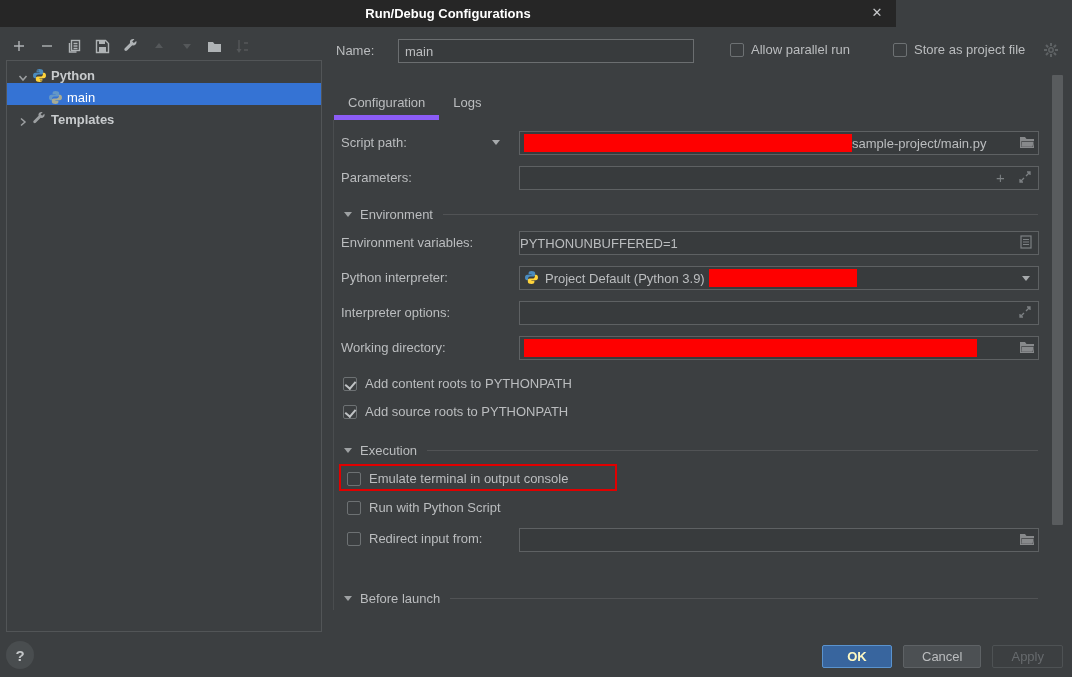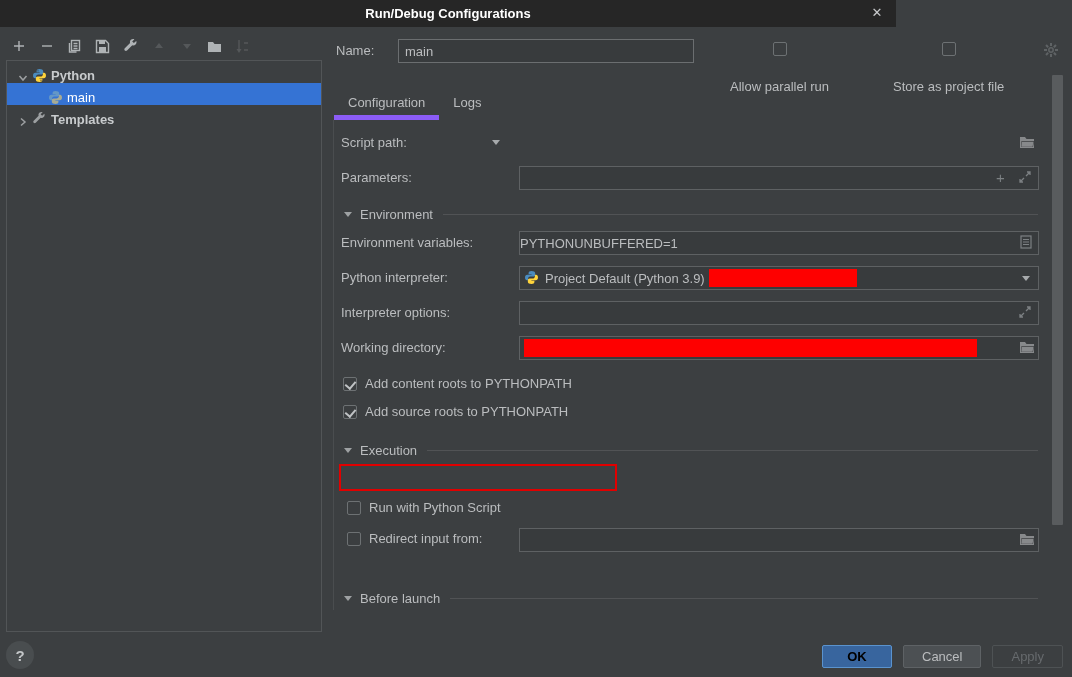--- a/index.html
+++ b/index.html
@@ -47,21 +47,21 @@
   .indent1 { padding-left:0; }
   .indent2 { padding-left:40px; }
   
   .name-row { position:absolute; left:336px; top:39px; width:712px; height:24px; }
   .name-label { position:absolute; left:0; top:4px; color:#bbbdbf; }
   .name-input {
     position:absolute; left:62px; top:0; width:296px; height:24px;
     background:#383b3d; border:1px solid #6b6e70; color:#bbbdbf;
     font-family:"Liberation Sans", sans-serif; font-size:13px; padding:0 6px; outline:none;
   }
-  .hdr-check { position:absolute; top:3px; display:flex; align-items:center; gap:23px; color:#bbbdbf;flex-direction:column; }
+  .hdr-check { position:absolute; top:3px; display:flex; align-items:center; gap:7px; color:#bbbdbf; }
   .hdr-check.allow { left:394px; }
   .hdr-check.store { left:557px; }
   .gearbtn { position:absolute; left:707px; top:3px; width:16px; height:16px; }
   .gear-fill { fill:#5f6365; }
   
   .cb {
     width:14px; height:14px; background:#3b3e40; border:1px solid #6d7173; border-radius:2px;
     position:relative; flex:0 0 auto;
   }
   .cb.checked::after {
@@ -107,21 +107,21 @@
   .help-btn {
     position:absolute; left:6px; top:641px; width:28px; height:28px; border-radius:50%;
     background:#494d4f; color:#c3c6c8; display:flex; align-items:center; justify-content:center;
     font-size:15px; font-weight:bold;
   }
   .btns { position:absolute; right:9px; top:645px; display:flex; gap:11px; }
   .btn {
     height:23px; padding:0 18px; display:flex; align-items:center; justify-content:center;
     font-family:"Liberation Sans", sans-serif; font-size:13px; border-radius:2px;
   }
-  .btn-ok { background:#38659e; border:1px solid #5a93ce; color:#000000; font-weight:bold; min-width:70px; }
+  .btn-ok { background:#38659e; border:1px solid #5a93ce; color:#fef9c3; font-weight:bold; min-width:70px; }
   .btn-cancel { background:#4c5053; border:1px solid #5e6265; color:#bbbdbf; }
   .btn-apply { background:transparent; border:1px solid #4e5254; color:#666a6d; }
   .txtval { white-space:nowrap; }
 </style>
 </head>
 <body>
 
 <div class="titlebar">
   <span class="title">Run/Debug Configurations</span>
   <span class="close">✕</span>
@@ -254,20 +254,24 @@
 <div class="tabs">
   <div class="tab active">Configuration</div>
   <div class="tab">Logs</div>
 </div>
 
 <div class="viewport">
 
   <div class="frow" style="top:11px;">
     <span class="flabel">Script path:</span>
     <span class="lbl-dd dd-tri"></span>
+    <div class="field">
+      <span class="redact" style="width:328px;"></span>
+      <span class="txtval">sample-project/main.py</span>
+    </div>
     <span class="field-icon" style="left:685px;">
       <svg width="16" height="14" viewBox="0 0 16 14">
           <path fill="#87898b" d="M1 2h5l1.5 2H15v9H1z"></path>
           <path fill="#3c3f41" d="M2.5 6H15l-1 6H2z"></path>
           <path fill="#87898b" d="M3 6.8h11.4l-.8 5H2.3z"></path>
         </svg>
     </span>
   </div>
 
   <div class="frow" style="top:46px;">
@@ -354,20 +358,24 @@
     <span>Add source roots to PYTHONPATH</span>
   </div>
 
   <div class="sec-hdr" style="top:321px;">
     <span class="sec-arrow"></span>
     <span class="sec-title">Execution</span>
     <span class="sec-line"></span>
   </div>
 
   <div class="hl-red" style="left:5px; top:344px; width:278px; height:27px;"></div>
+  <div class="cbrow" style="left:13px; top:351px;">
+    <span class="cb"></span>
+    <span>Emulate terminal in output console</span>
+  </div>
 
   <div class="cbrow" style="left:13px; top:380px;">
     <span class="cb"></span>
     <span>Run with Python Script</span>
   </div>
 
   <div class="cbrow" style="left:13px; top:411px;">
     <span class="cb"></span>
     <span>Redirect input from:</span>
   </div>

